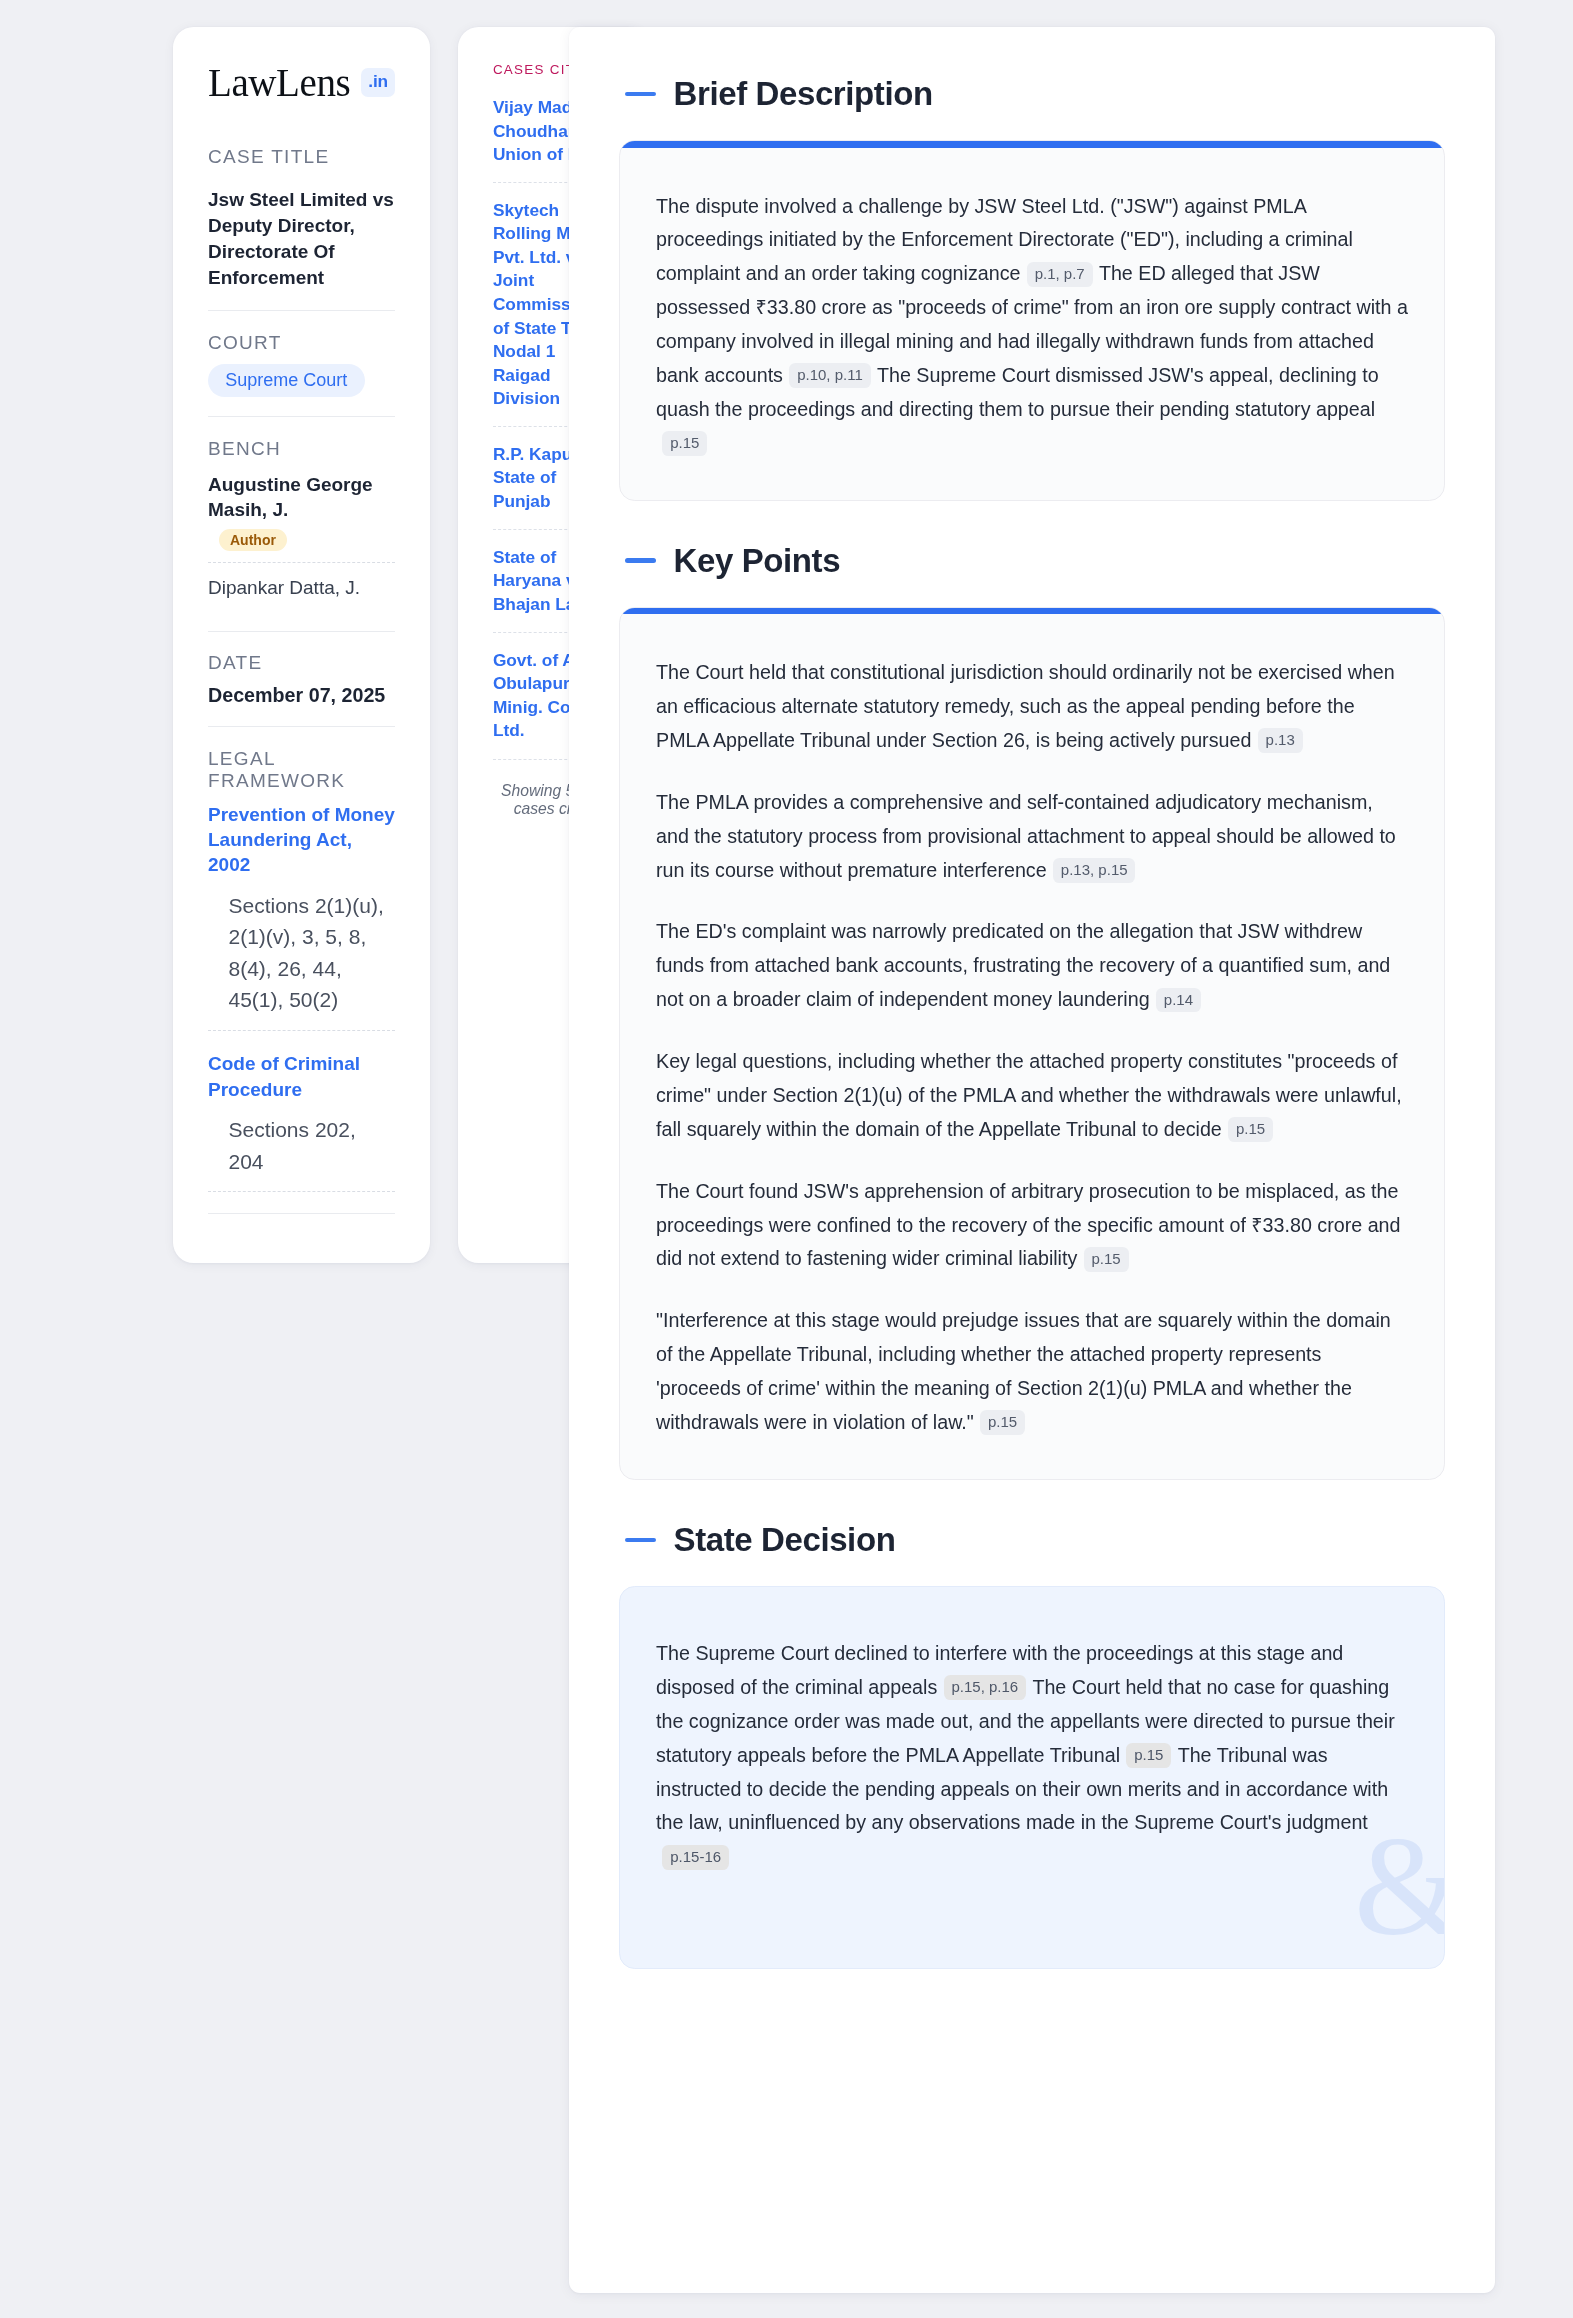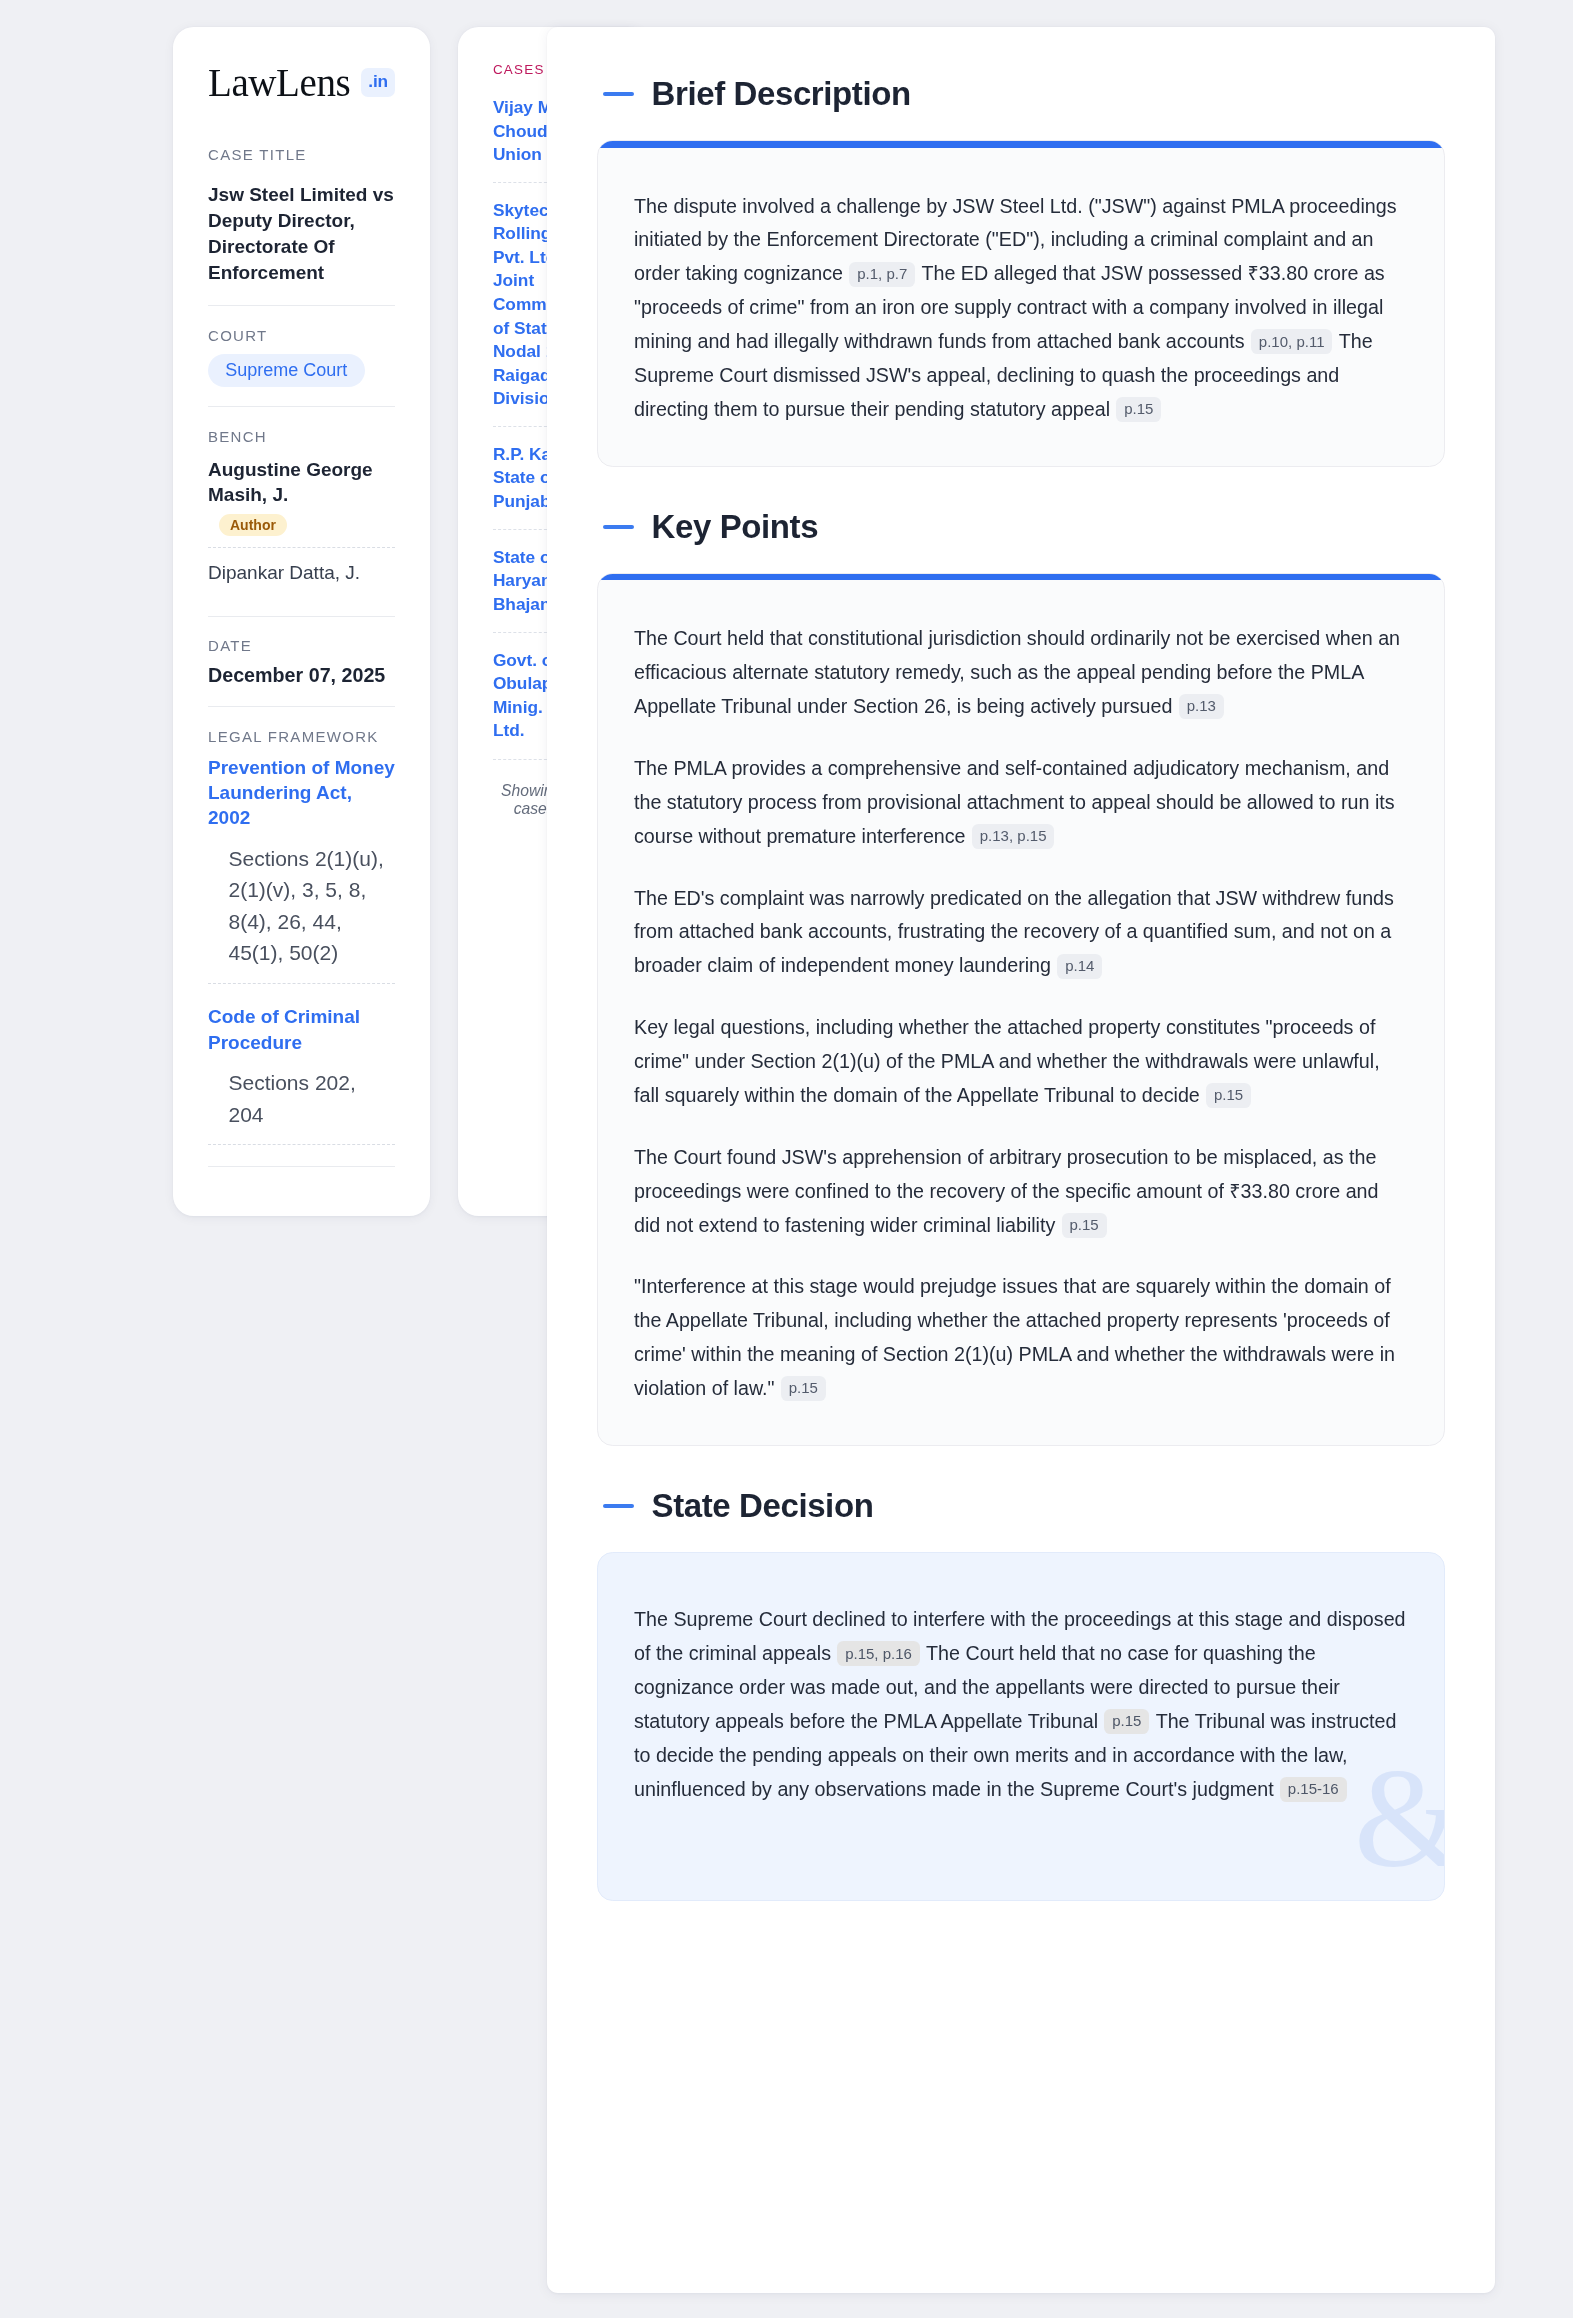--- a/index.html
+++ b/index.html
@@ -63,21 +63,21 @@
     letter-spacing: -0.2px;
   }
 
   .meta-block { padding-bottom: 19px; }
   .meta-block + .meta-block {
     border-top: 0.8px solid #e9ebef;
     padding-top: 20.5px;
   }
 
   .meta-label {
-    font-size: 15px;
+    font-size: 19px;
     letter-spacing: 1.3px;
     color: #70788a;
     text-transform: uppercase;
     margin-bottom: 10.2px;
     font-weight: 400;
   }
   .meta-value {
     font-size: 19px;
     line-height: 1.37;
     color: #1d2433;
@@ -169,21 +169,21 @@
     text-align: center;
     font-size: 15.7px;
     font-style: italic;
     color: #646c7c;
     padding-top: 6.3px;
   }
 
   
   .main {
     flex: 1 1 auto;
-    margin-left: 50px;
+    margin-left: 72px;
     background: #ffffff;
     border-radius: 11px;
     box-shadow: 0 1.6px 12.6px rgba(23, 35, 67, 0.06), 0 0.8px 2.4px rgba(23,35,67,0.04);
     padding: 49px 50px 55px 50px;
     min-height: 2266px;
   }
 
   .section { margin-bottom: 42px; }
   .section:last-child { margin-bottom: 0; }
 

